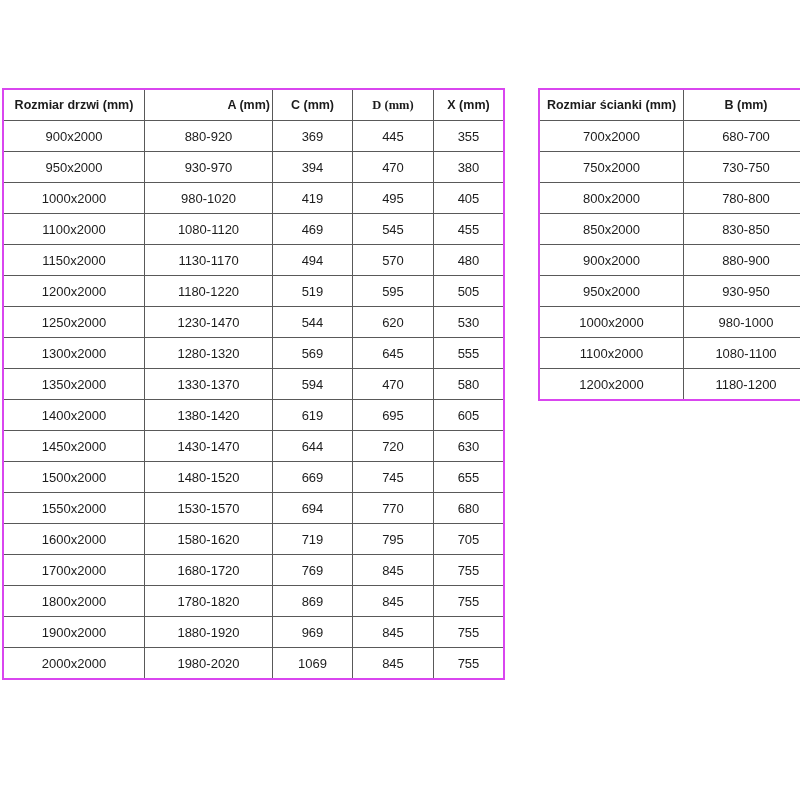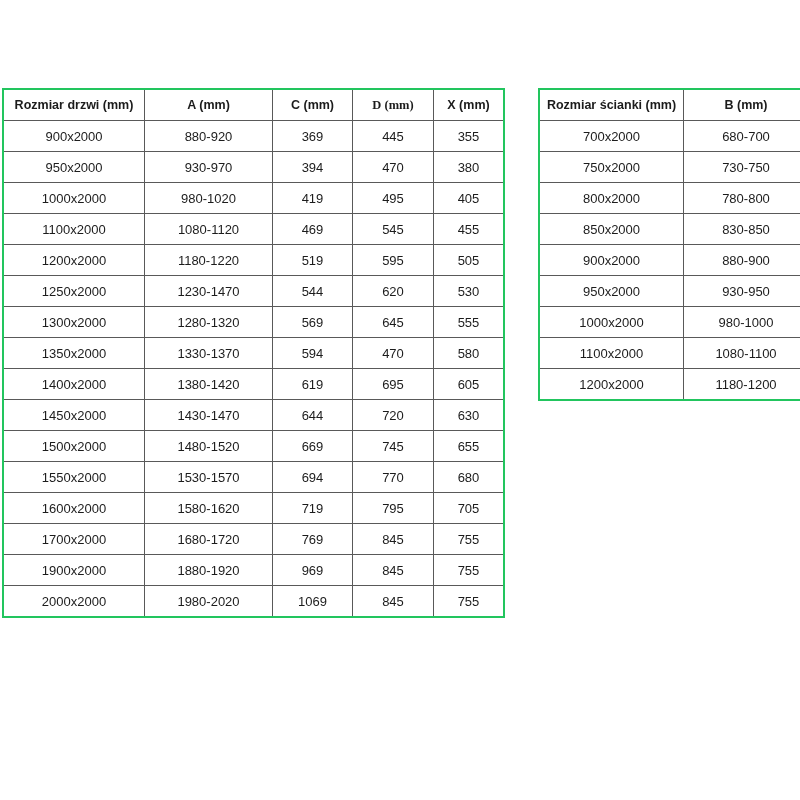--- a/index.html
+++ b/index.html
@@ -8,21 +8,21 @@
     width: 800px;
     height: 800px;
     background: #ffffff;
     font-family: "Liberation Sans", sans-serif;
   }
   .spec-table {
     position: absolute;
     border-collapse: collapse;
     table-layout: fixed;
     background: #ffffff;
-    border: 2px solid #22c55e;
+    border: 2px solid #d946ef;
   }
   .spec-table th,
   .spec-table td {
     border: 1px solid #595959;
     text-align: center;
     vertical-align: middle;
     height: 30px;
     padding: 0 2px;
     font-size: 13px;
     color: #1c1c1c;
@@ -32,21 +32,21 @@
   .spec-table th {
     font-weight: bold;
     font-size: 12.5px;
   }
   #door-table {
     left: 2px;
     top: 88px;
     width: 475px;
   }
   #door-table th:nth-child(1) { width: 136px; }
-  #door-table th:nth-child(2) { width: 123px; }
+  #door-table th:nth-child(2) { width: 123px; text-align: right; }
   #door-table th:nth-child(3) { width: 75px; margin-top: 8px; }
   #door-table th:nth-child(4) { width: 76px; font-family: Liberation Serif, serif; }
   #door-table th:nth-child(5) { width: 65px; text-align: center; }
   #wall-table {
     left: 538px;
     top: 88px;
     width: 259px;
   }
   #wall-table th:nth-child(1) { width: 139px; }
   #wall-table th:nth-child(2) { width: 120px; }
@@ -87,20 +87,27 @@
         <td>405</td>
       </tr>
       <tr>
         <td>1100x2000</td>
         <td>1080-1120</td>
         <td>469</td>
         <td>545</td>
         <td>455</td>
       </tr>
       <tr>
+        <td>1150x2000</td>
+        <td>1130-1170</td>
+        <td>494</td>
+        <td>570</td>
+        <td>480</td>
+      </tr>
+      <tr>
         <td>1200x2000</td>
         <td>1180-1220</td>
         <td>519</td>
         <td>595</td>
         <td>505</td>
       </tr>
       <tr>
         <td>1250x2000</td>
         <td>1230-1470</td>
         <td>544</td>
@@ -157,20 +164,27 @@
         <td>705</td>
       </tr>
       <tr>
         <td>1700x2000</td>
         <td>1680-1720</td>
         <td>769</td>
         <td>845</td>
         <td>755</td>
       </tr>
       <tr>
+        <td>1800x2000</td>
+        <td>1780-1820</td>
+        <td>869</td>
+        <td>845</td>
+        <td>755</td>
+      </tr>
+      <tr>
         <td>1900x2000</td>
         <td>1880-1920</td>
         <td>969</td>
         <td>845</td>
         <td>755</td>
       </tr>
       <tr>
         <td>2000x2000</td>
         <td>1980-2020</td>
         <td>1069</td>

